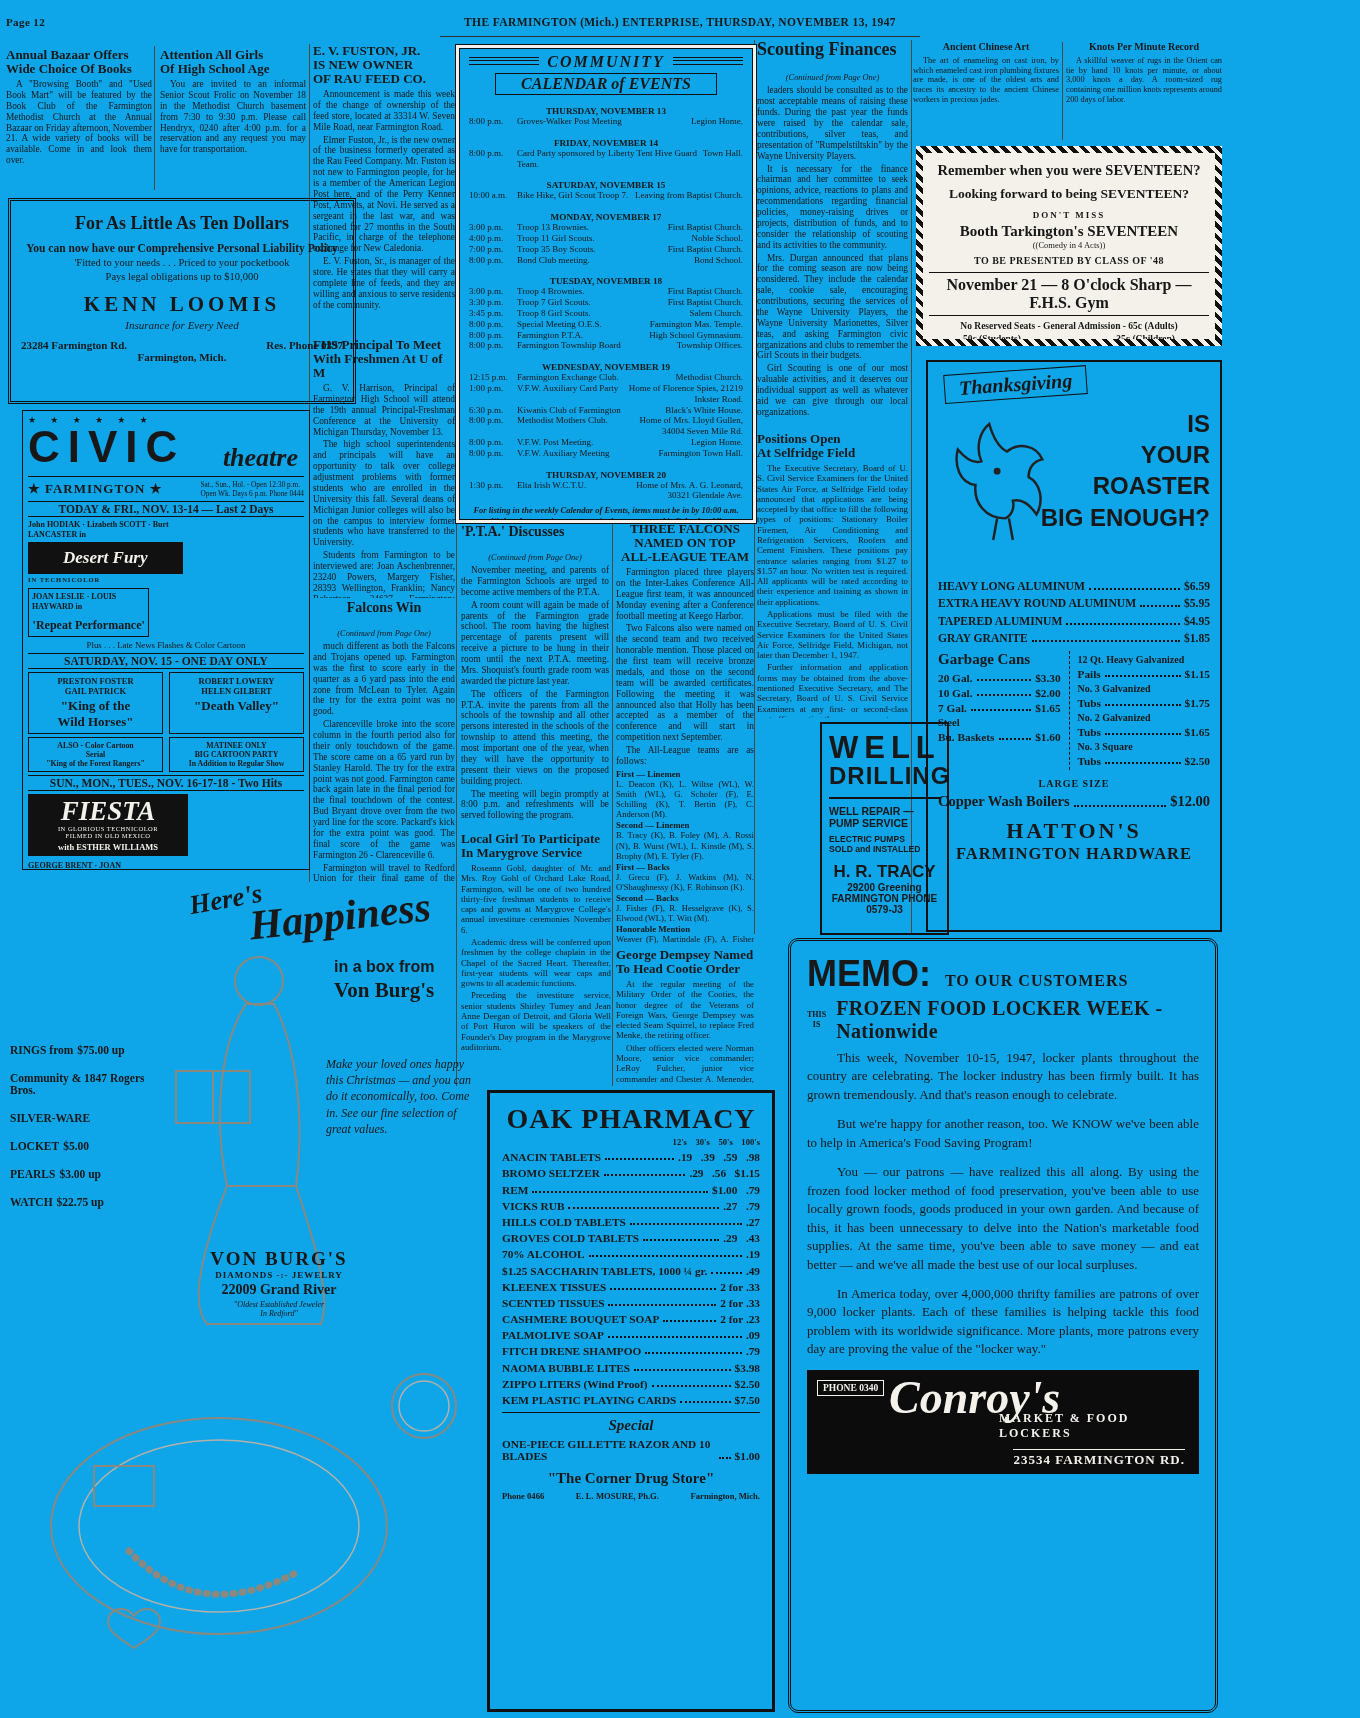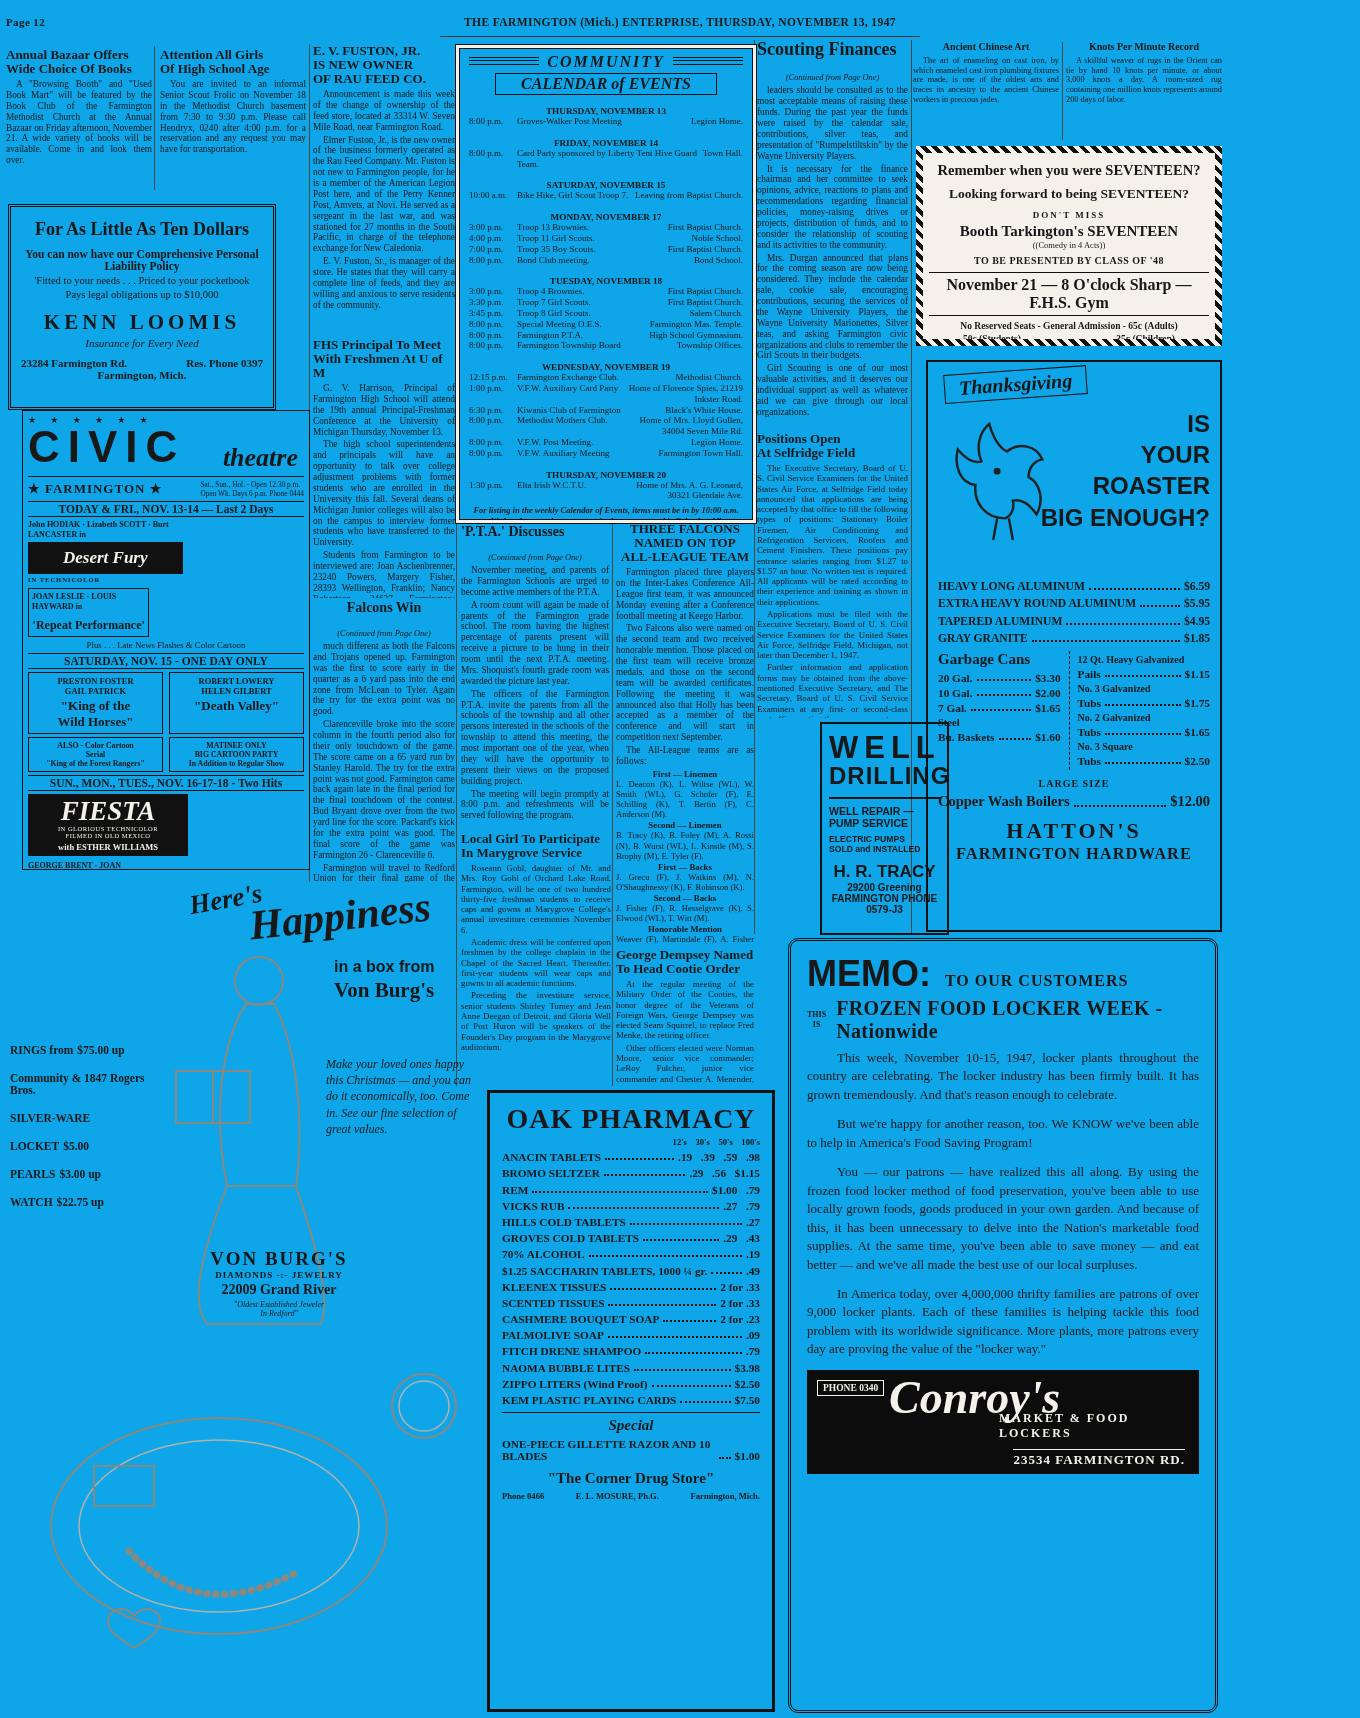--- a/index.html
+++ b/index.html
@@ -97,21 +97,21 @@
   .cal-sub-box { border:1px solid #111; margin:2px 26px 4px; text-align:center; font-weight:bold;
                  font-size:16px; padding:1px 0; font-style:italic; }
   .cal-day-head { text-align:center; font-weight:bold; font-size:9.2px; margin-top:11px; }
   .cal-event { display:flex; font-size:9px; line-height:1.2; }
   .cal-time { width:48px; flex:none; }
   .cal-name { flex:1; padding-right:4px; }
   .cal-place { flex:none; max-width:118px; text-align:right; }
   .cal-note { font-size:8.5px; font-style:italic; font-weight:bold; text-align:center; margin-top:4px; line-height:1.3; }
 
   
-  .team-head { text-align:center; font-weight:bold; font-size:8.8px; margin-top:1px; }
+  .team-head { text-align:left; font-weight:bold; font-size:8.8px; margin-top:1px; }
   .team-names { font-size:8.6px; line-height:1.18; text-align:justify; }
 
   
   .ad-oak { border:3px solid #111; padding:10px 12px 6px; }
   .oak-title { font-size:28px; font-weight:bold; text-align:center; letter-spacing:1px; margin:0 0 2px; }
   .oak-sizes { text-align:right; font-size:8.6px; font-weight:bold; white-space:pre; }
   .rx-row { display:flex; align-items:flex-end; font-size:11.3px; font-weight:bold; margin:4.2px 0; }
   .rx-name { }
   .rx-leader { flex:1; border-bottom:2px dotted #111; margin:0 4px 3px; min-width:12px; }
   .rx-price { white-space:pre; }
@@ -218,21 +218,21 @@
   </section>
 
   <section class="sect" style="left:160px;top:48px;width:146px;height:146px">
     <h2 class="hl hl13">Attention All Girls
 Of High School Age</h2>
     <div>
         <p class="para">You are invited to an informal Senior Scout Frolic on November 18 in the Methodist Church basement from 7:30 to 9:30 p.m. Please call Hendryx, 0240 after 4:00 p.m. for a reservation and any request you may have for transportation.</p>
       </div>
   </section>
 
-  <section class="sect ad-loomis" style="left:8px;top:204px;width:268px;height:206px">
+  <section class="sect ad-loomis" style="left:8px;top:198px;width:348px;height:206px">
     <div class="loomis-head">For As Little As Ten Dollars</div>
     <div class="loomis-line">You can now have our Comprehensive Personal Liability Policy</div>
     <div class="loomis-line2">'Fitted to your needs . . . Priced to your pocketbook</div>
     <div class="loomis-line2">Pays legal obligations up to $10,000</div>
     <div class="loomis-name">KENN LOOMIS</div>
     <div class="loomis-tag">Insurance for Every Need</div>
     <div class="loomis-addr">
       <span>23284 Farmington Rd.</span>
       <span>Res. Phone 0397</span>
     </div>

